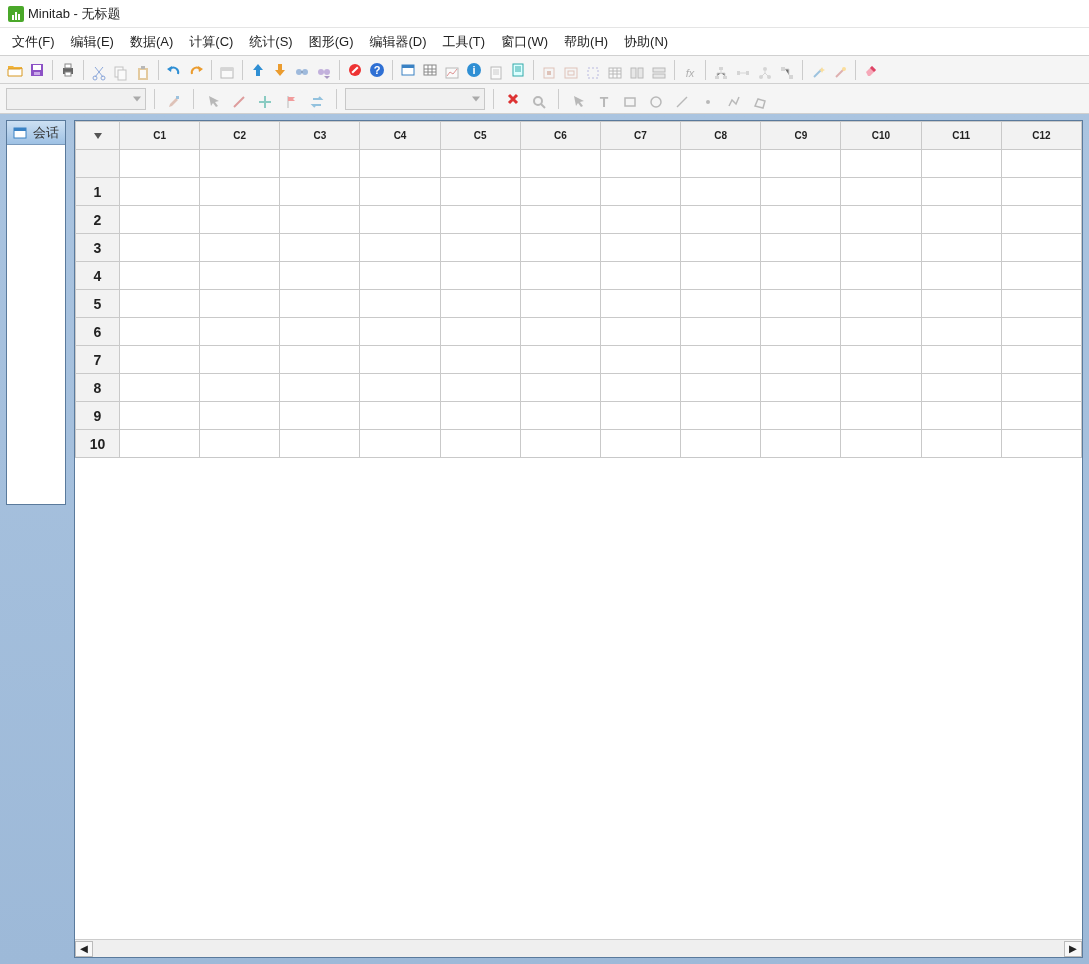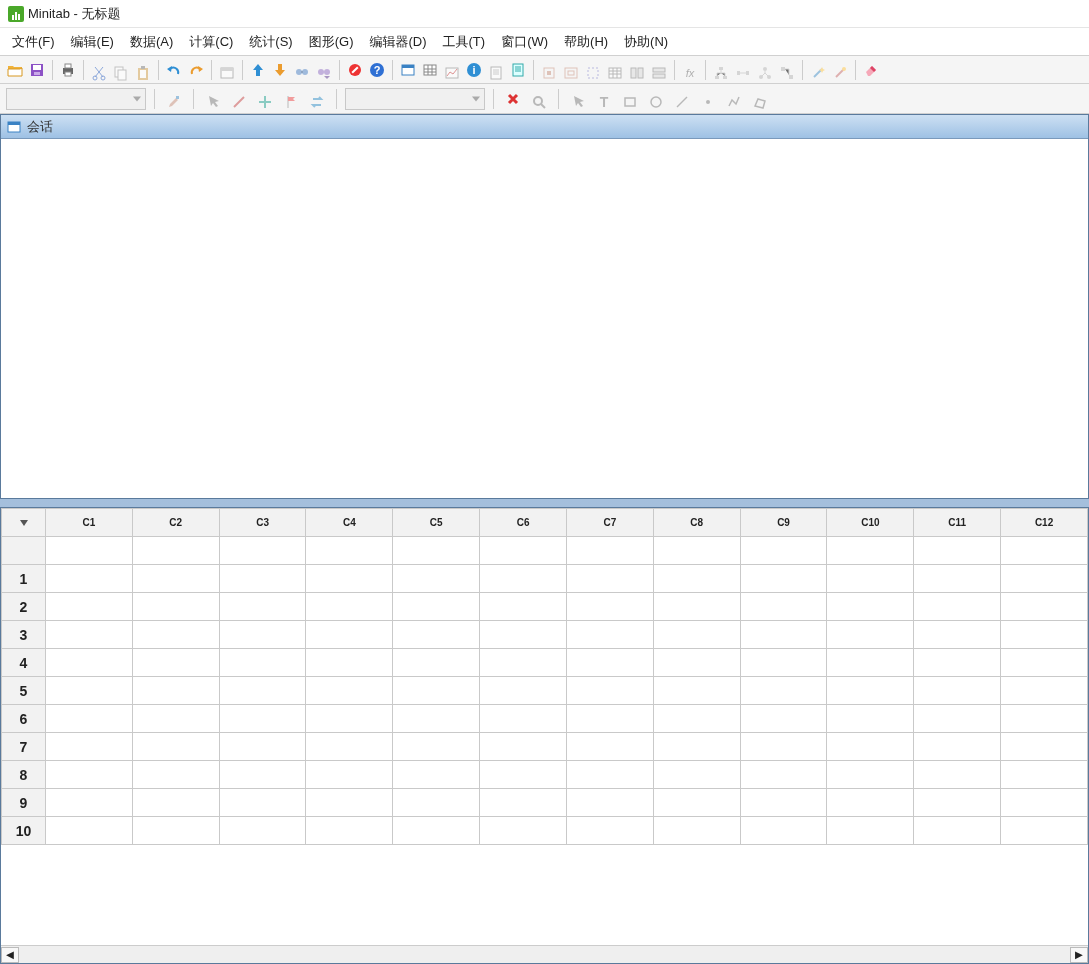--- a/index.html
+++ b/index.html
@@ -96,23 +96,24 @@
   position: absolute; right: 4px; top: 50%;
   transform: translateY(-50%);
   border-left: 4px solid transparent;
   border-right: 4px solid transparent;
   border-top: 5px solid #555;
 }
 .combo.disabled { background: #f0f0f0; border-color: #c8c8c8; }
 .combo.disabled::after{ border-top-color: #aaa; }
 
 .workspace {
+  padding: 6px;
   background: linear-gradient(#aac4e0, #9db9d8);
   display: flex;
-  flex-direction: column;
+  flex-direction: row;
   gap: 8px;
   height: calc(100% - 114px);
 }
 .pane {
   border: 1px solid #5a7a9c;
   background: #fff;
   display: flex;
   flex-direction: column;
   box-shadow: 0 0 0 2px #c8d8ea inset;
 }

